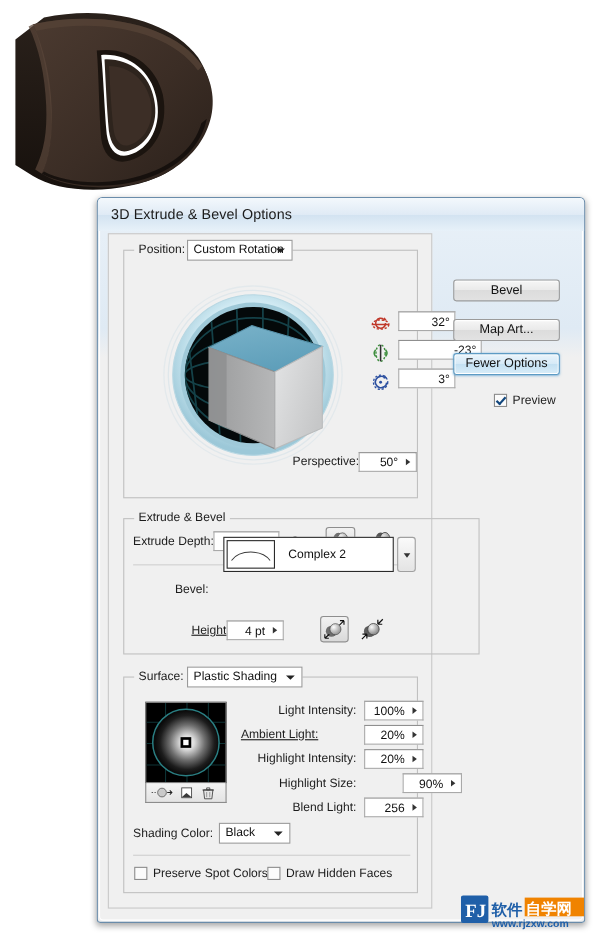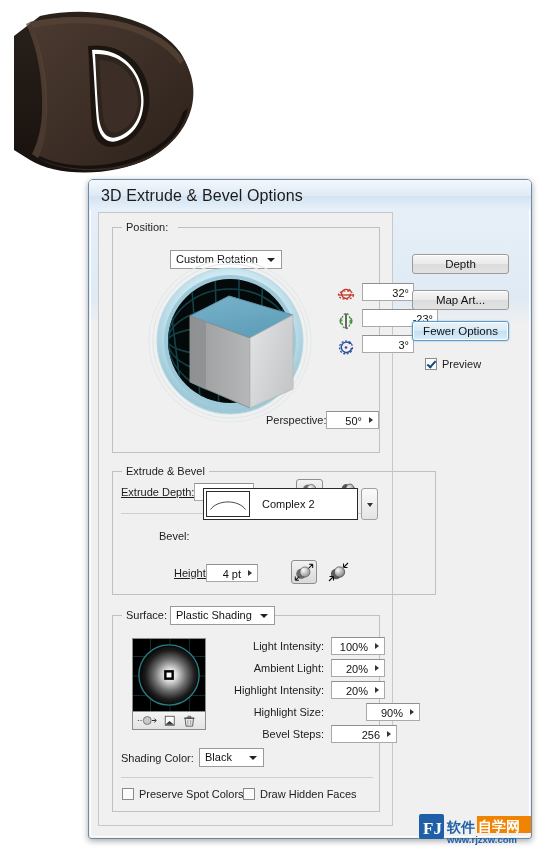--- a/index.html
+++ b/index.html
@@ -30,21 +30,21 @@
     position:absolute;left:1px;top:1px;right:1px;bottom:1px;
     border:1px solid #ffffff;border-radius:4px;pointer-events:none;
   }
   #titlebar{
     position:absolute;left:0;top:0;right:0;height:30px;
     border-radius:4px 4px 0 0;
     background:linear-gradient(to bottom,#f3f8fc 0%,#dfeaf5 52%,#d3e3f1 53%,#e7f1f9 100%);
   }
   #titlebar-text{
     position:absolute;left:12px;top:7px;
-    font-size:16px;color:#1b1b1b;
+    font-size:13px;color:#1b1b1b;
     letter-spacing:.1px;
   }
 
   
   #content{
     position:absolute;left:9px;top:32px;width:295px;height:614px;
     background:#f0f0f0;
     border:1px solid #c8c8c8;
     box-sizing:border-box;
   }
@@ -208,21 +208,21 @@
   <div id="titlebar">
     <div id="titlebar-text">3D Extrude &amp; Bevel Options</div>
   </div>
 
   <div id="content">
 
     <div class="group" style="left:13px;top:14px;width:268px;height:226px;">
 
       <span class="group-label" style="left:9px;width:48px;">Position:</span>
 
-      <div class="combo" style="left:57px;top:-10px;width:112px;margin-top:32px;">
+      <div class="combo" style="left:57px;top:-10px;width:96px;">
         <span>Custom Rotation</span>
         <span class="arrow"></span>
       </div>
 
       <svg id="trackbox" viewBox="0 0 195 170">
         <defs>
           <radialGradient id="ringG" cx="50%" cy="42%" r="55%">
             <stop offset="0%" stop-color="#ffffff"></stop>
             <stop offset="70%" stop-color="#cfe9f2"></stop>
             <stop offset="100%" stop-color="#9cc8d8"></stop>
@@ -300,21 +300,21 @@
       <span class="lbl" style="left:153px;top:186px;">Perspective:</span>
       <div class="field withstep" style="left:213px;top:183px;width:53px;">
         <span>50°</span>
         <span class="stepper"></span>
       </div>
     </div>
 
     <div class="group" style="left:13px;top:258px;width:324px;height:124px;">
       <span class="group-label">Extrude &amp; Bevel</span>
 
-      <span class="lbl" style="left:8px;top:14px;text-decoration:underline;">Extrude Depth:</span>
+      <span class="lbl" style="left:8px;top:14px;">Extrude Depth:</span>
       <div class="field withstep" style="left:81px;top:11px;width:60px;">
         <span>70 pt</span>
         <span class="stepper"></span>
       </div>
 
       <span class="lbl" style="left:151px;top:14px;">Cap:</span>
 
       <div class="iconbtn" style="left:183px;top:7px;width:27px;height:24px;">
         <svg viewBox="0 0 27 24" style="width:100%;height:100%">
           <defs>
@@ -443,40 +443,40 @@
           </g>
         </svg>
       </div>
 
       <span class="lbl" style="left:106px;top:24px;width:105px;text-align:right;">Light Intensity:</span>
       <div class="field withstep" style="left:218px;top:21px;width:54px;">
         <span>100%</span>
         <span class="stepper"></span>
       </div>
 
-      <span class="lbl" style="left:106px;top:46px;width:105px;text-align:right;">Ambient Light:</span>
+      <span class="lbl" style="left:106px;top:46px;width:105px;text-align:left;text-decoration:underline;">Ambient Light:</span>
       <div class="field withstep" style="left:218px;top:43px;width:54px;">
         <span>20%</span>
         <span class="stepper"></span>
       </div>
 
       <span class="lbl" style="left:98px;top:68px;width:113px;text-align:right;">Highlight Intensity:</span>
       <div class="field withstep" style="left:218px;top:65px;width:54px;">
         <span>20%</span>
         <span class="stepper"></span>
       </div>
 
       <span class="lbl" style="left:106px;top:90px;width:105px;text-align:right;">Highlight Size:</span>
       <div class="field withstep" style="left:218px;top:87px;width:54px;margin-left:35px;">
         <span>90%</span>
         <span class="stepper"></span>
       </div>
 
-      <span class="lbl" style="left:106px;top:112px;width:105px;text-align:right;">Bevel Steps:</span>
-      <div class="field withstep" style="left:218px;top:109px;width:66px;">
+      <span class="lbl" style="left:106px;top:112px;width:105px;text-align:right;">Blend Light:</span>
+      <div class="field withstep" style="left:218px;top:109px;width:54px;">
         <span>256</span>
         <span class="stepper"></span>
       </div>
 
       <span class="lbl" style="left:8px;top:136px;">Shading Color:</span>
       <div class="combo" style="left:86px;top:132px;width:65px;">
         <span>Black</span>
         <span class="arrow"></span>
       </div>
 
@@ -486,25 +486,25 @@
         <span class="cb"></span>
         <span class="cbtext">Preserve Spot Colors</span>
       </div>
       <div class="cbwrap" style="left:130px;top:172px;">
         <span class="cb"></span>
         <span class="cbtext">Draw Hidden Faces</span>
       </div>
     </div>
   </div>
 
-  <div class="btn" style="left:323px;top:74px;width:97px;">Depth</div>
+  <div class="btn" style="left:323px;top:74px;width:97px;">Bevel</div>
   <div class="btn" style="left:323px;top:110px;width:97px;">Map Art...</div>
   <div class="btn default" style="left:323px;top:141px;width:97px;">Fewer Options</div>
 
-  <div class="cbwrap" style="left:336px;top:178px;">
+  <div class="cbwrap" style="left:360px;top:178px;">
     <span class="cb checked"></span>
     <span class="cbtext">Preview</span>
   </div>
 </div>
 
 <svg id="watermark" viewBox="0 0 114 34">
   <rect x="0" y="2" width="25" height="25" rx="2" fill="#1f5fa8"></rect>
   <text x="4" y="22" font-family="'Liberation Serif', serif" font-size="17" font-weight="bold" fill="#ffffff">FJ</text>
   <text x="28" y="20" font-family="'DejaVu Sans', sans-serif" font-size="14" font-weight="bold" fill="#1f5fa8">软件</text>
   <rect x="58" y="4" width="54" height="17" fill="#f08300"></rect>

